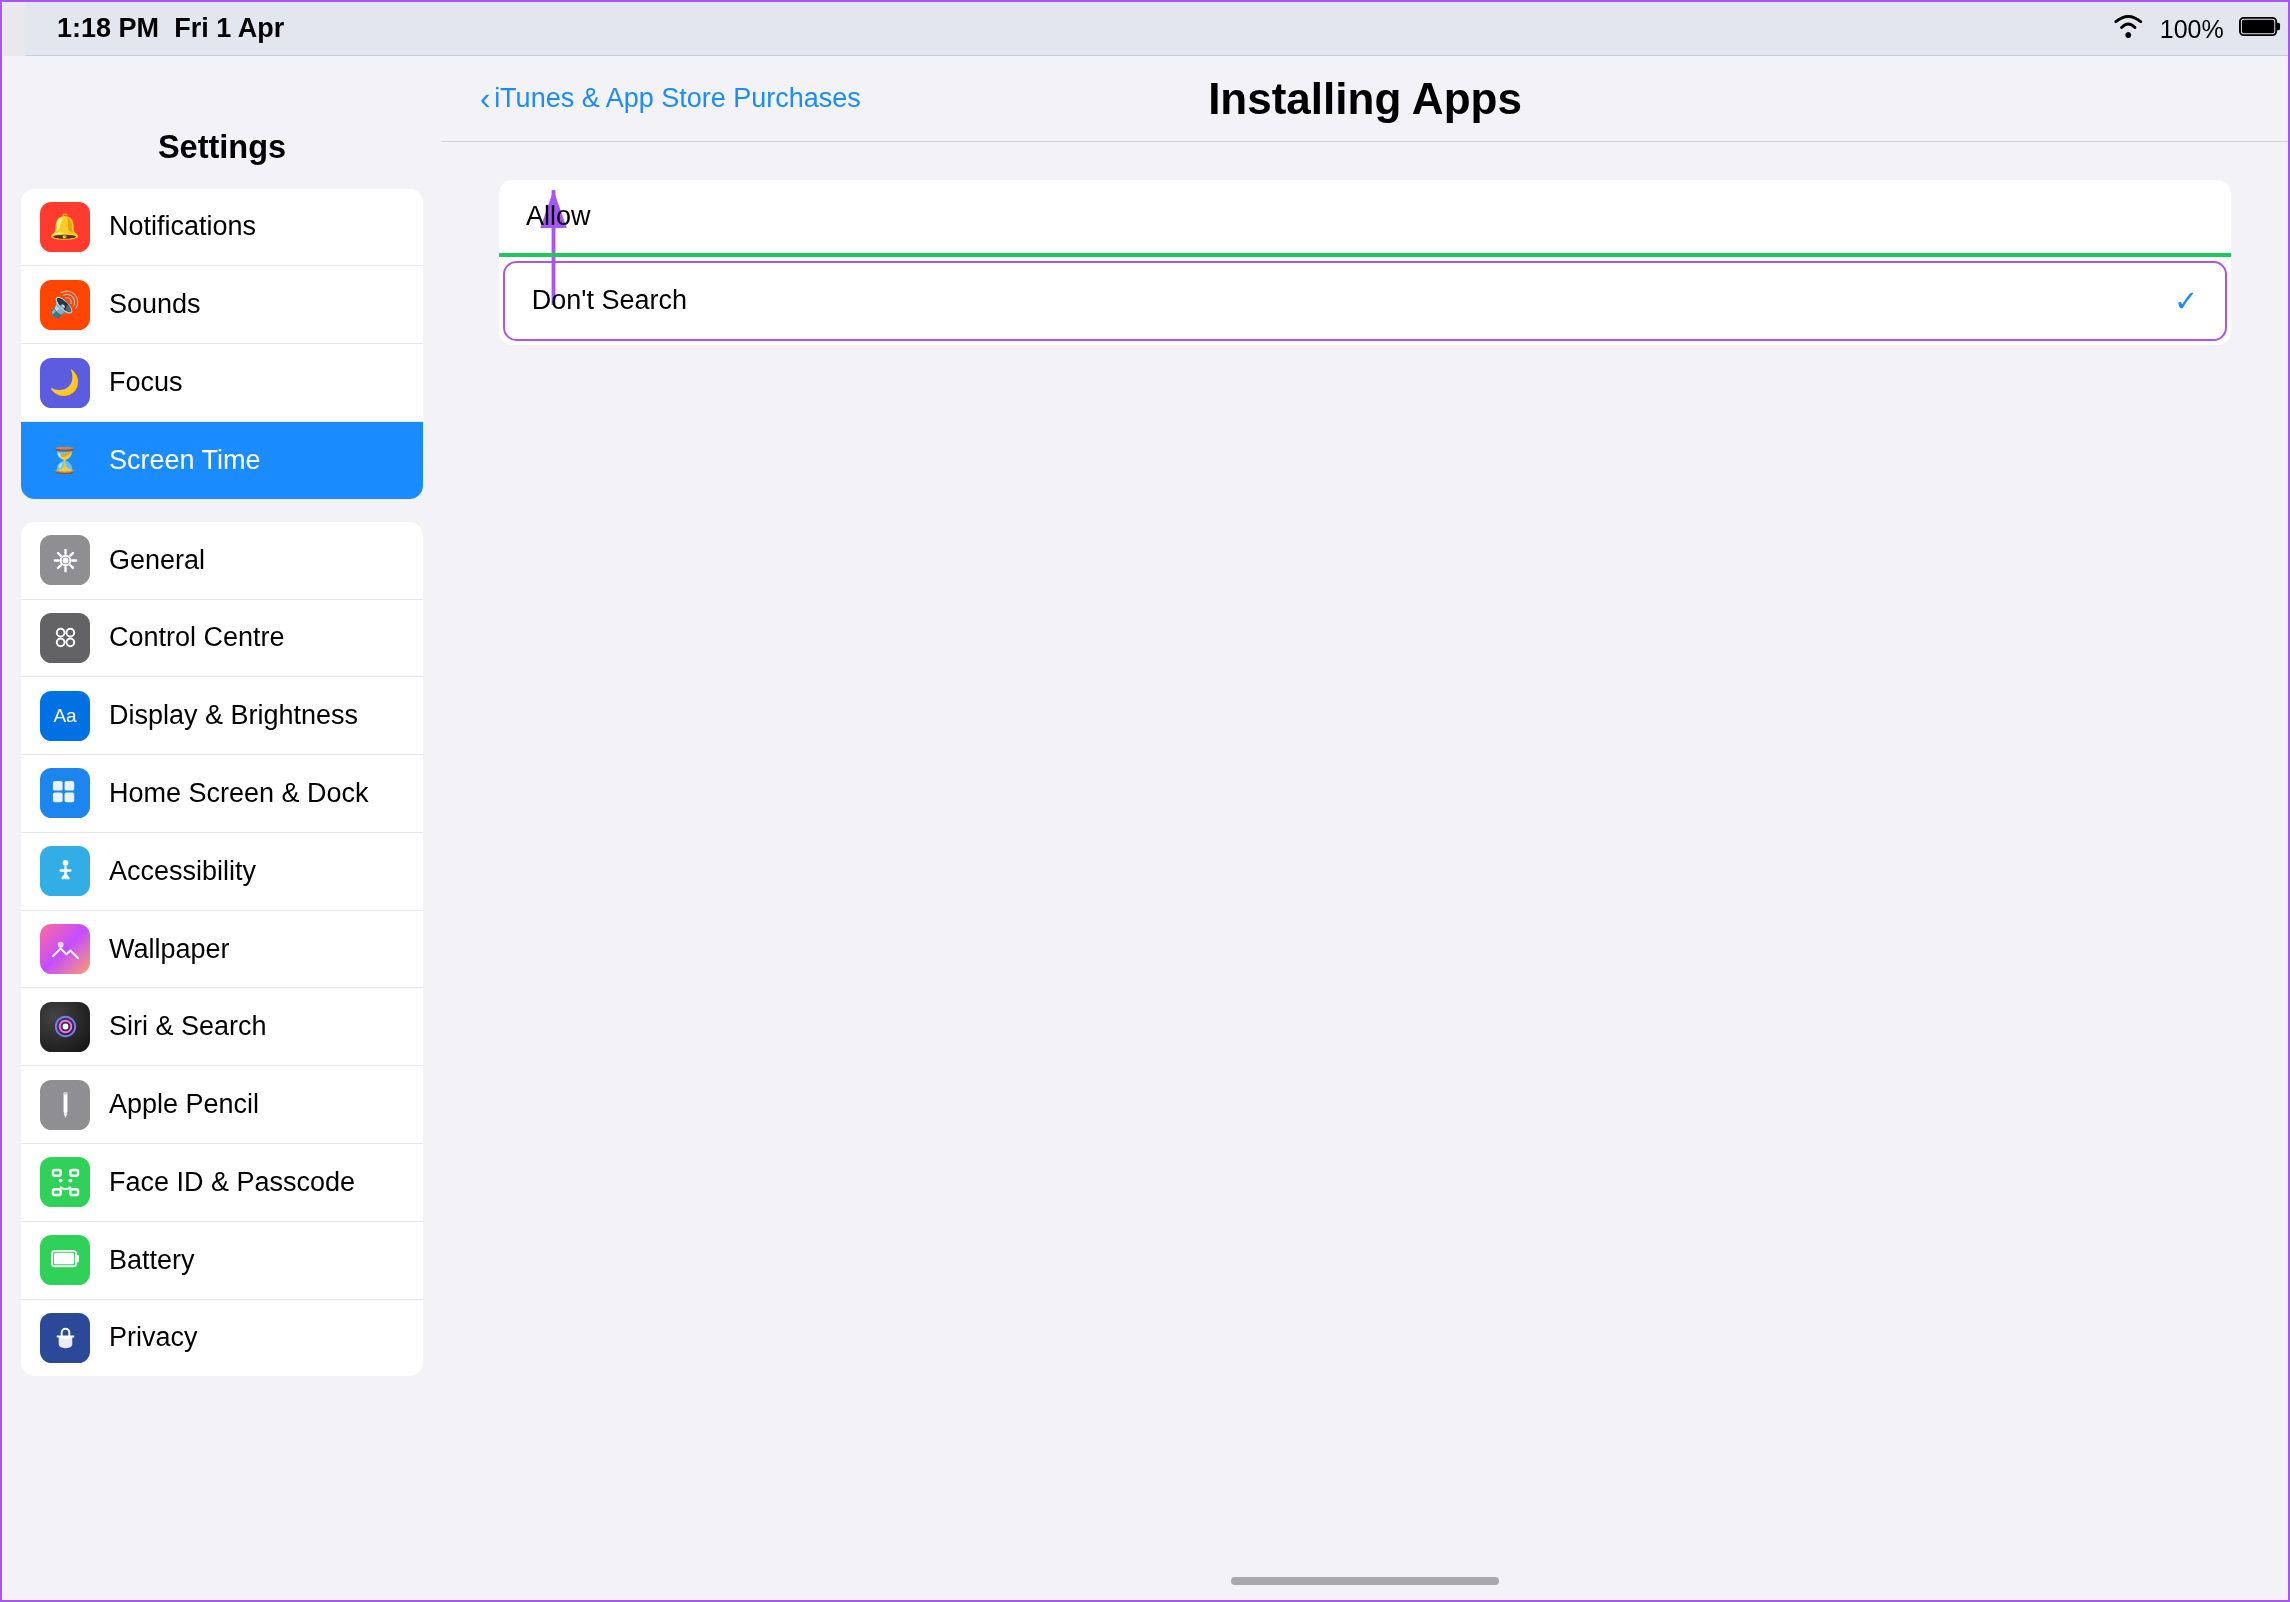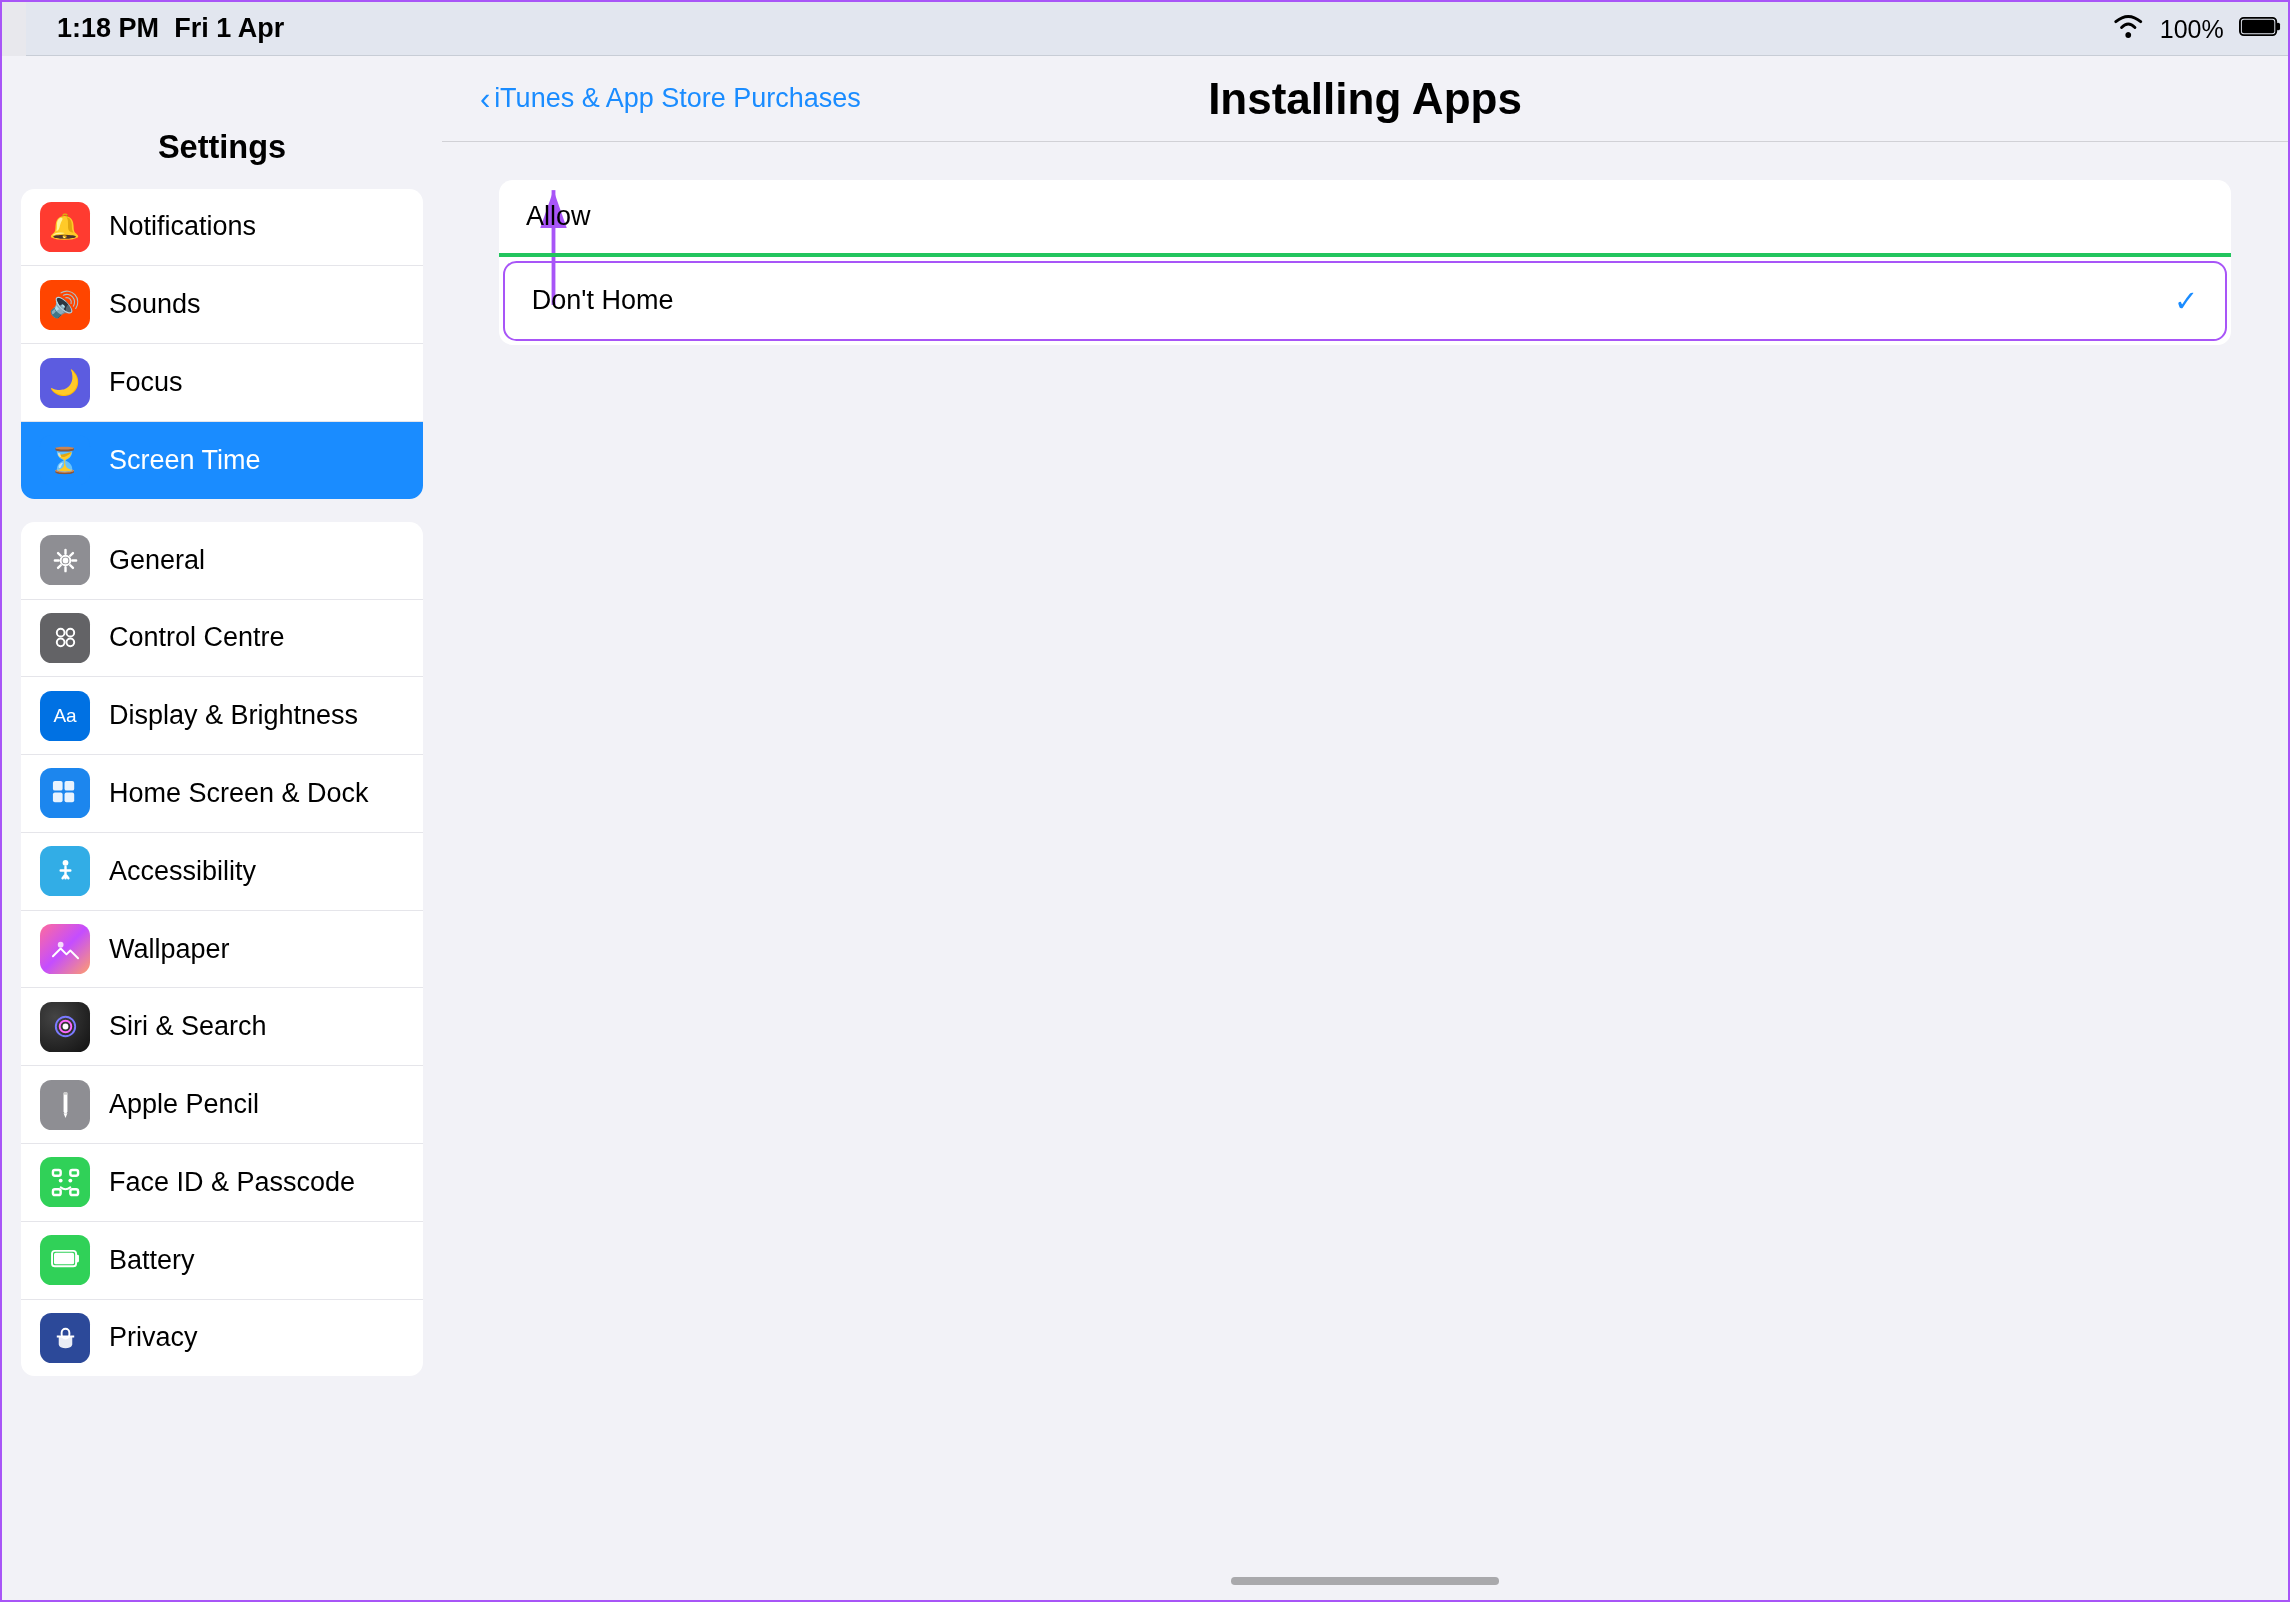--- a/index.html
+++ b/index.html
@@ -412,21 +412,21 @@
           </defs>
           <path d="M 60 140 L 60 20" stroke="#a855f7" stroke-width="4" fill="none" marker-end="url(#arrowhead)"></path>
         </svg>
       </div>
 
       <div class="options-group">
         <div class="option-item">
           <span>Allow</span>
         </div>
         <div class="option-item selected">
-          <span>Don't Home</span>
+          <span>Don't Search</span>
           <span class="option-check">✓</span>
         </div>
       </div>
 
     </div>
 
     <div class="home-indicator"></div>
 
   </div>
 </div>

